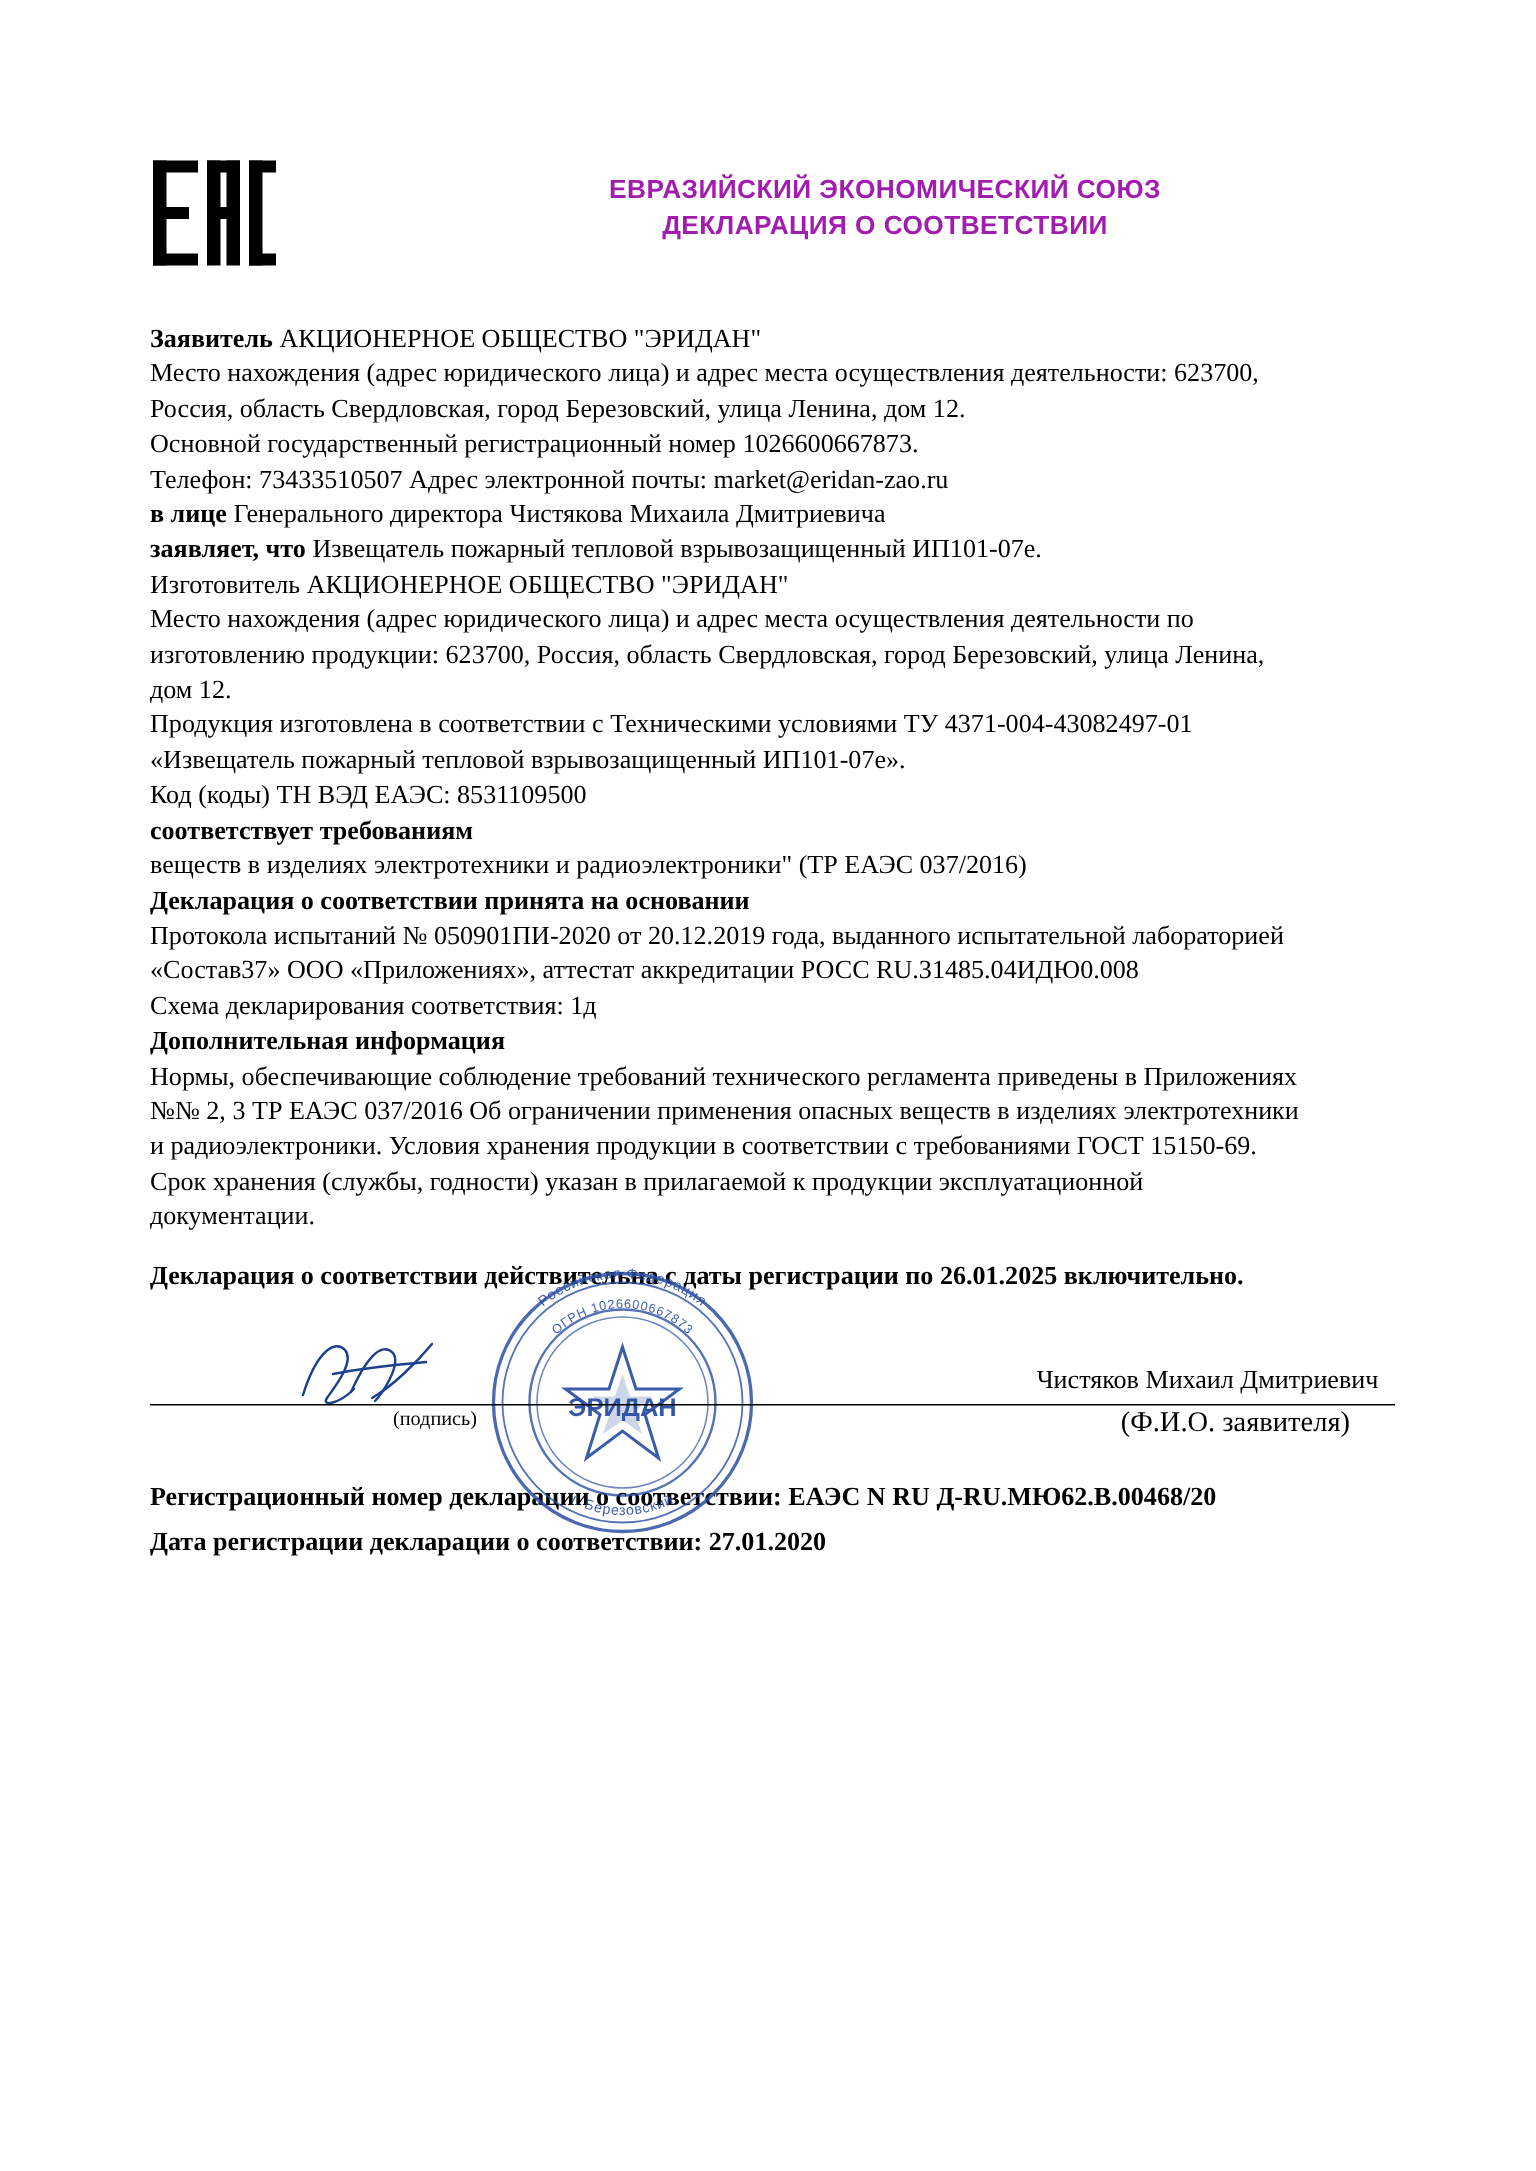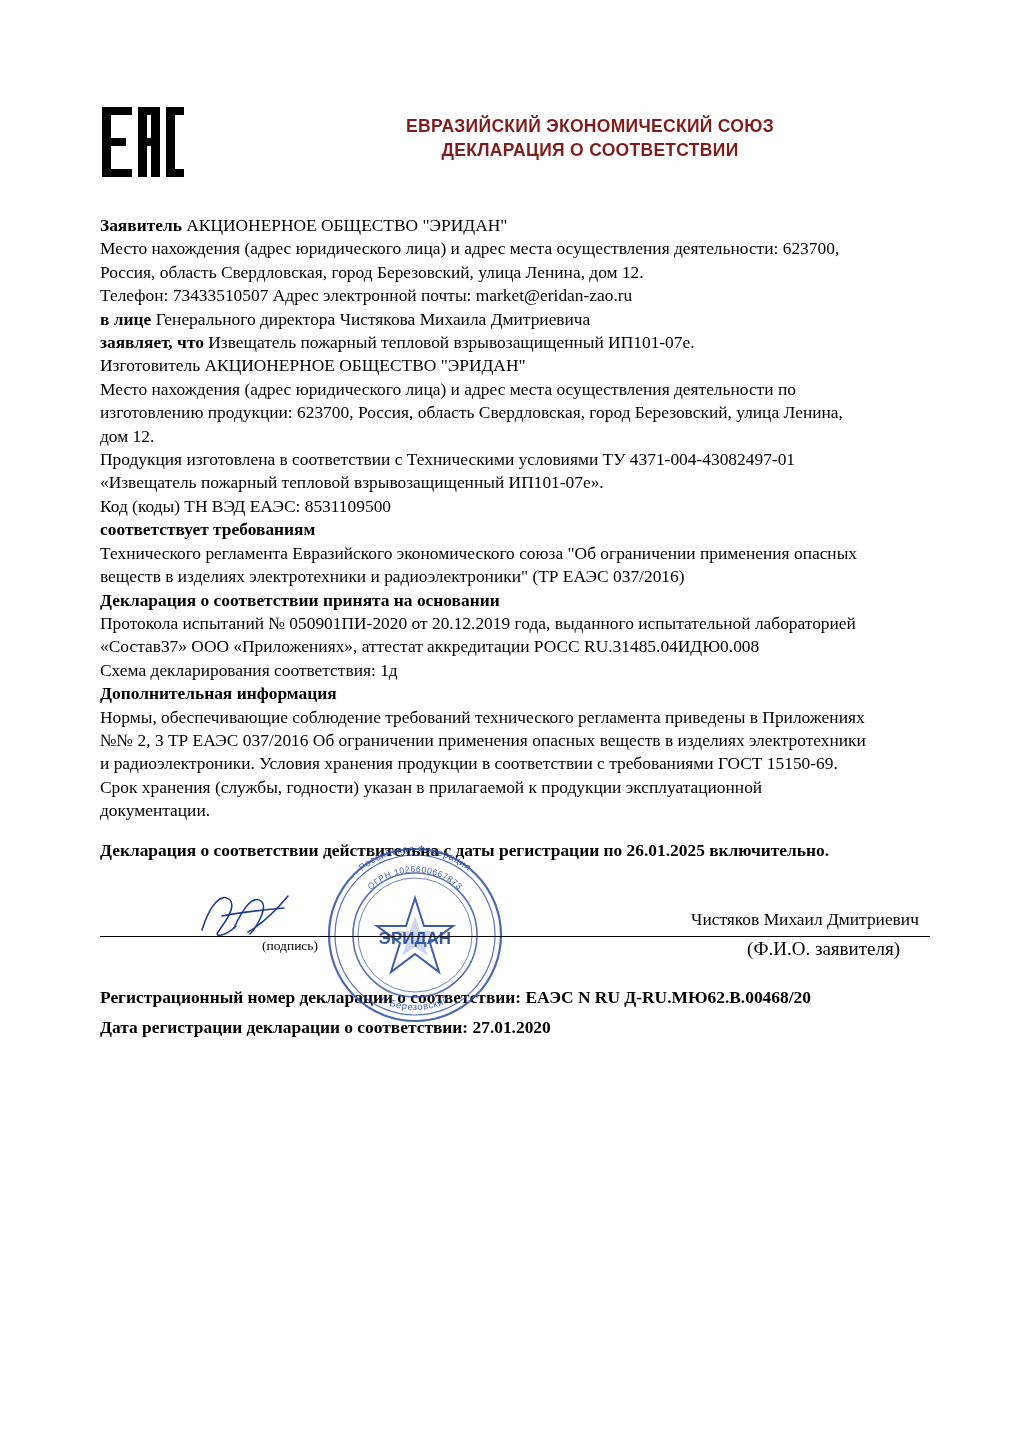--- a/index.html
+++ b/index.html
@@ -47,21 +47,21 @@
     top: 14px;
     width: 680px;
     text-align: center;
   }
   .header-titles .line {
     font-family: "Liberation Sans", sans-serif;
     font-weight: bold;
     font-size: 17.5px;
     letter-spacing: 0.3px;
     line-height: 24px;
-    color: #7f1d1d;
+    color: #a21caf;
   }
   
   .doc-body {
     margin-top: 22px;
     font-size: 17.4px;
     line-height: 23.4px;
   }
   .doc-body p {
     margin: 0;
     padding: 0;
@@ -172,41 +172,41 @@
     </div>
 
     <div class="doc-body">
 
       <p>
         <span class="b">Заявитель</span>
         <span>АКЦИОНЕРНОЕ ОБЩЕСТВО "ЭРИДАН"</span>
       </p>
       <p>Место нахождения (адрес юридического лица) и адрес места осуществления деятельности: 623700,</p>
       <p>Россия, область Свердловская, город Березовский, улица Ленина, дом 12.</p>
+      <p>Основной государственный регистрационный номер 1026600667873.</p>
       <p>Телефон: 73433510507 Адрес электронной почты: market@eridan-zao.ru</p>
       <p>
         <span class="b">в лице</span>
         <span>Генерального директора Чистякова Михаила Дмитриевича</span>
       </p>
       <p>
         <span class="b">заявляет, что</span>
         <span>Извещатель пожарный тепловой взрывозащищенный ИП101-07е.</span>
       </p>
       <p>
         <span>Изготовитель</span>
         <span>АКЦИОНЕРНОЕ ОБЩЕСТВО "ЭРИДАН"</span>
       </p>
       <p>Место нахождения (адрес юридического лица) и адрес места осуществления деятельности по</p>
       <p>изготовлению продукции: 623700, Россия, область Свердловская, город Березовский, улица Ленина,</p>
       <p>дом 12.</p>
       <p>Продукция изготовлена в соответствии с Техническими условиями ТУ 4371-004-43082497-01</p>
       <p>«Извещатель пожарный тепловой взрывозащищенный ИП101-07е».</p>
       <p>Код (коды) ТН ВЭД ЕАЭС: 8531109500</p>
       <p class="b">соответствует требованиям</p>
-      <p>Технического регламента Евразийского экономического союза "Об ограничении применения опасных</p>
       <p>веществ в изделиях электротехники  и радиоэлектроники"  (ТР ЕАЭС 037/2016)</p>
       <p class="b">Декларация о соответствии принята на основании</p>
       <p>Протокола испытаний № 050901ПИ-2020 от 20.12.2019 года, выданного испытательной лабораторией</p>
       <p>«Состав37» ООО «Приложениях», аттестат аккредитации РОСС RU.31485.04ИДЮ0.008</p>
       <p>Схема декларирования соответствия: 1д</p>
       <p class="b">Дополнительная информация</p>
       <p>Нормы, обеспечивающие соблюдение требований технического регламента приведены в Приложениях</p>
       <p>№№ 2, 3 ТР ЕАЭС 037/2016 Об ограничении применения опасных веществ в изделиях электротехники</p>
       <p>и радиоэлектроники.  Условия хранения продукции в соответствии с требованиями ГОСТ 15150-69.</p>
       <p>Срок хранения (службы, годности) указан в прилагаемой к продукции эксплуатационной</p>

